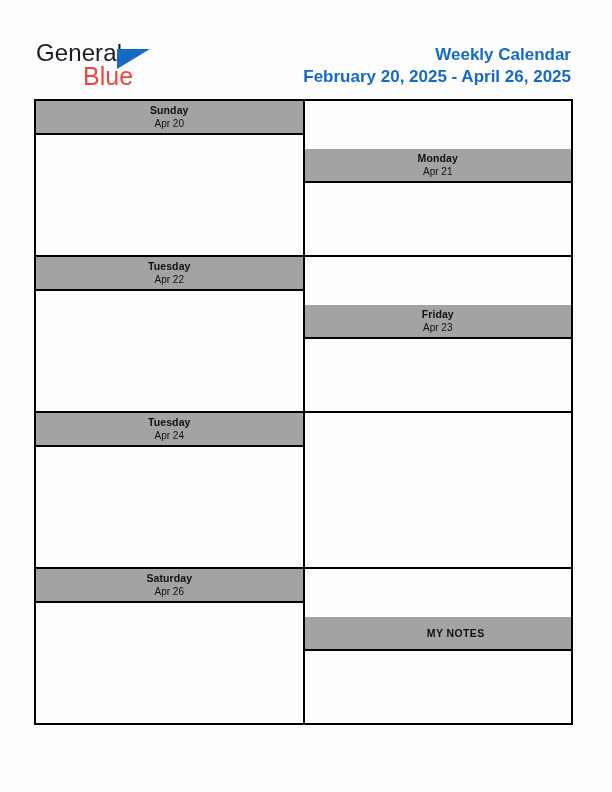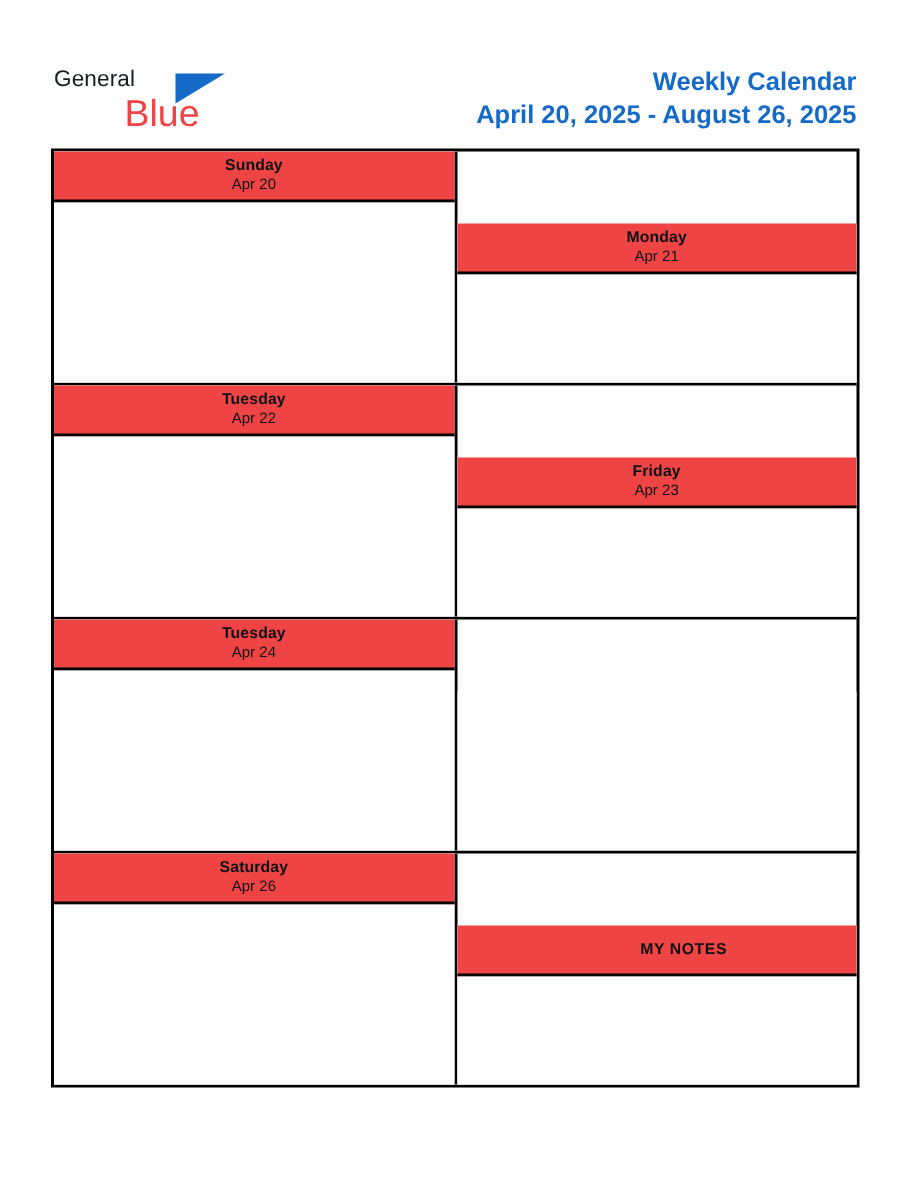--- a/index.html
+++ b/index.html
@@ -28,21 +28,21 @@
     position: absolute;
     left: 36px;
     top: 40px;
     width: 130px;
     height: 52px;
   }
   #brand-general {
     position: absolute;
     left: 0;
     top: 0;
-    font-size: 15px;
+    font-size: 24px;
     font-weight: 400;
     color: #161c22;
     letter-spacing: 0.1px;
     line-height: 26px;
     white-space: nowrap;
   }
   #brand-triangle {
     position: absolute;
     left: 81px;
     top: 9px;
@@ -117,21 +117,21 @@
     background: #fdfdfd;
   }
   .calendar-cell:last-child {
     border-right: none;
     margin-top: 48px;
   }
 
   .cell-header {
     height: 34px;
     flex: 0 0 34px;
-    background: #ef4444;
+    background: #a3a3a3;
     border-bottom: 2px solid #000000;
     box-sizing: border-box;
     display: flex;
     flex-direction: column;
     align-items: center;
     justify-content: center;
     overflow: hidden;
   }
   .cell-header.notes-header {
     justify-content: center;
@@ -170,21 +170,21 @@
 <div id="page-header">
 
   <div id="brand-logo">
     <span id="brand-general">General</span>
     <span id="brand-triangle"></span>
     <span id="brand-blue">Blue</span>
   </div>
 
   <div id="header-titles">
     <div id="calendar-title">Weekly Calendar</div>
-    <div id="calendar-daterange">April 20, 2025 - August 26, 2025</div>
+    <div id="calendar-daterange">February 20, 2025 - April 26, 2025</div>
   </div>
 
 </div>
 
 <div id="calendar-grid">
 
   <div class="calendar-row">
     <div class="calendar-cell">
       <div class="cell-header">
         <span class="cell-day-name">Sunday</span>

